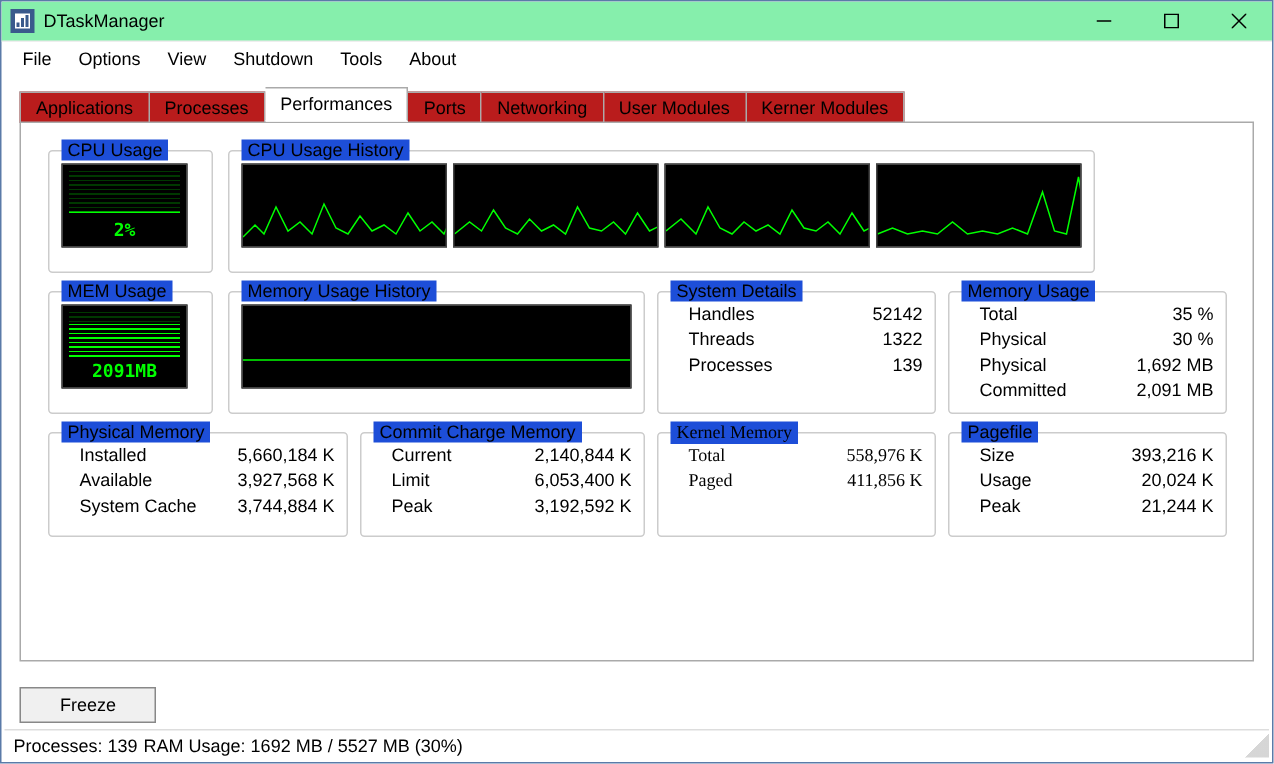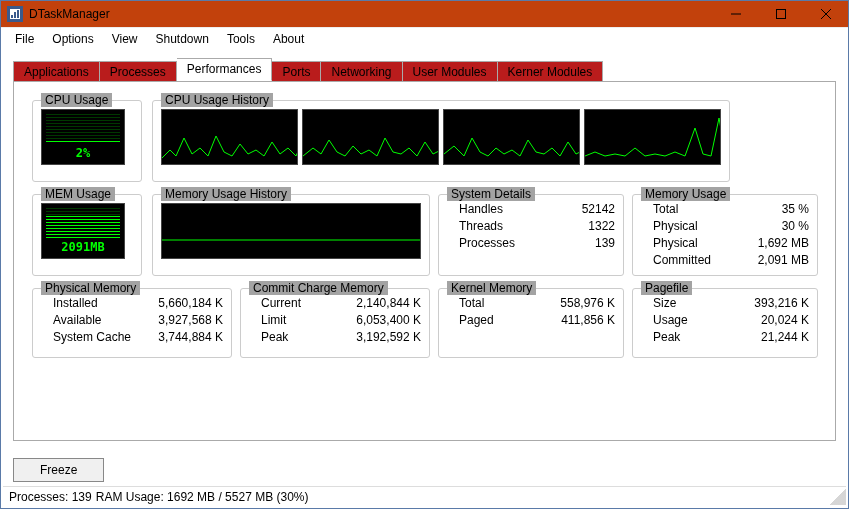--- a/index.html
+++ b/index.html
@@ -9,21 +9,21 @@
   background: #fff;
   width: 849px;
   height: 509px;
   border: 1px solid #5a7aa8;
   position: relative;
   overflow: hidden;
 }
 
 .titlebar {
   height: 27px;
-  background: #c2410c;
+  background: #86efac;
   display: flex;
   align-items: center;
   padding-left: 6px;
   border-bottom: 1px solid #eee;
 }
 .titlebar .icon {
   width: 16px; height: 16px;
   background: #3a5a8c;
   display: flex; align-items: center; justify-content: center;
   margin-right: 6px;
@@ -84,21 +84,21 @@
 .groupbox {
   border: 1px solid #ccc;
   border-radius: 3px;
   position: absolute;
   padding: 8px 8px 4px 8px;
 }
 .groupbox > .legend {
   position: absolute;
   top: -8px;
   left: 8px;
-  background: #a3a3a3;
+  background: #1d4ed8;
   padding: 0 4px;
   font-size: 12px;
   color: #000;
 }
 .gauge {
   background: #000;
   border: 1px solid #444;
   width: 84px; height: 56px;
   display: flex;
   flex-direction: column;
@@ -338,21 +338,21 @@
     <div class="kv">
         <span class="k">Limit</span>
         <span class="v">6,053,400 K</span>
       </div>
     <div class="kv">
         <span class="k">Peak</span>
         <span class="v">3,192,592 K</span>
       </div>
   </div>
 
-  <div class="groupbox" style="left:424px; top:206px; width:186px; height:70px; padding-top:6px;">
+  <div class="groupbox" style="left:424px; top:206px; width:186px; height:70px; padding-top:6px;font-family:Liberation Serif, serif;">
     <div class="legend">Kernel Memory</div>
     <div class="kv">
         <span class="k">Total</span>
         <span class="v">558,976 K</span>
       </div>
     <div class="kv">
         <span class="k">Paged</span>
         <span class="v">411,856 K</span>
       </div>
   </div>

